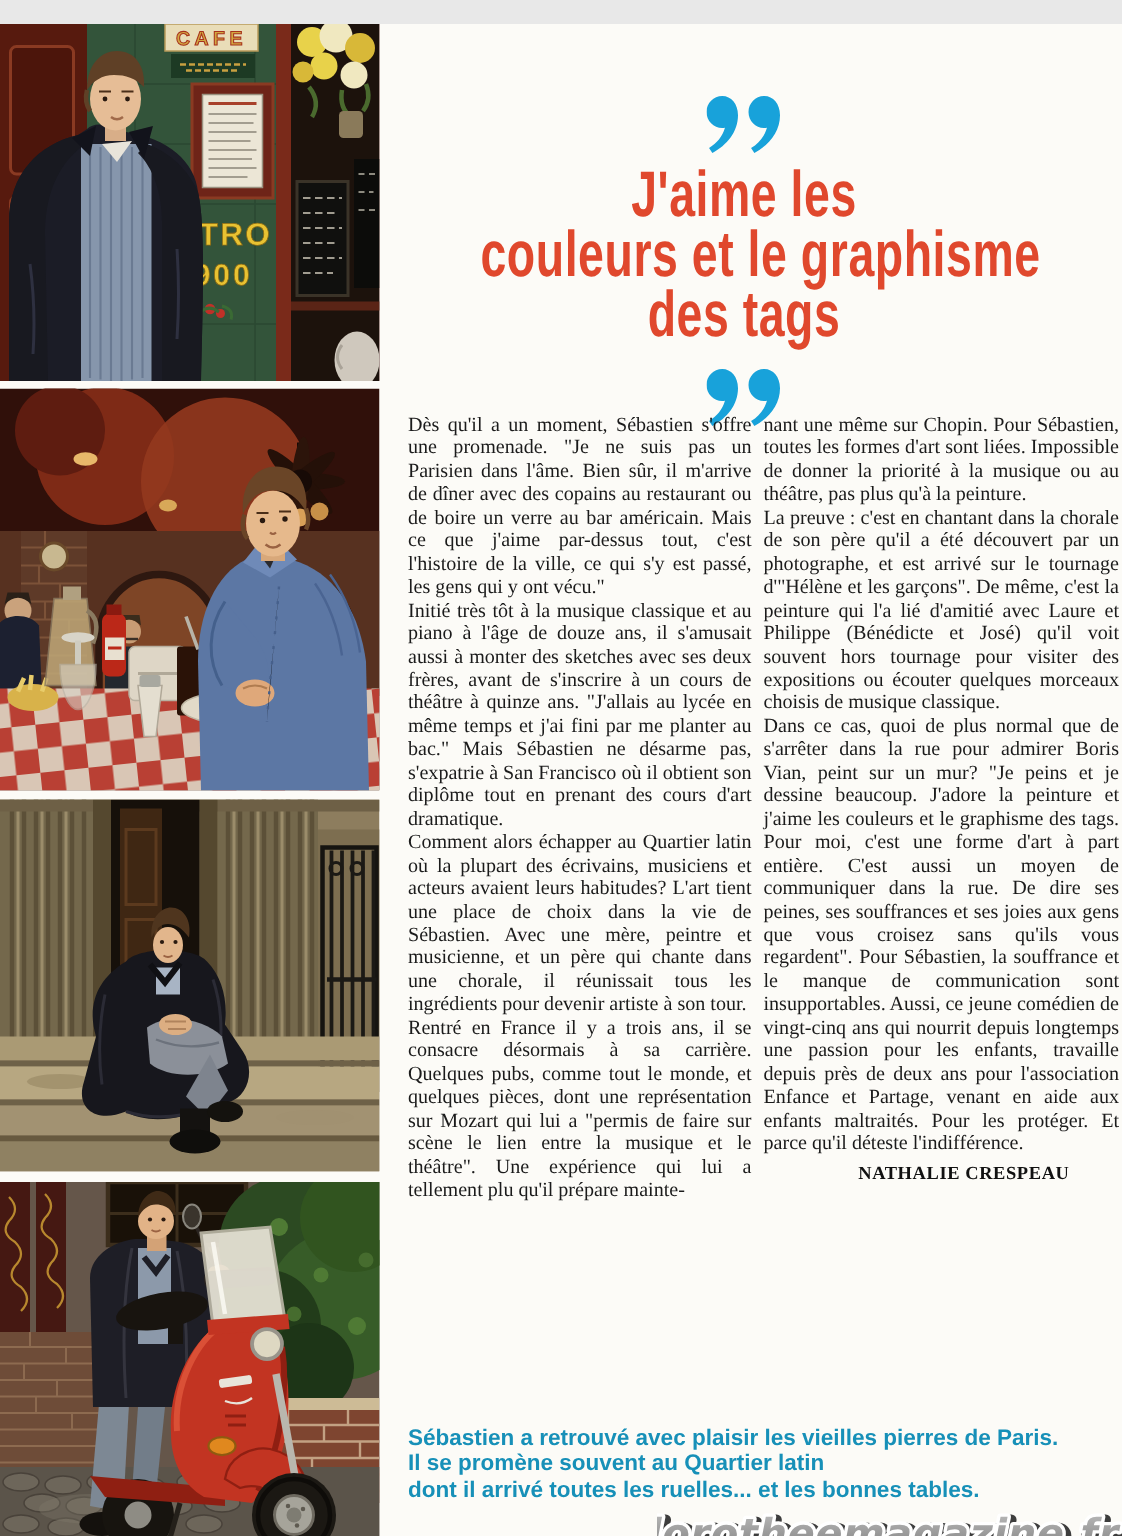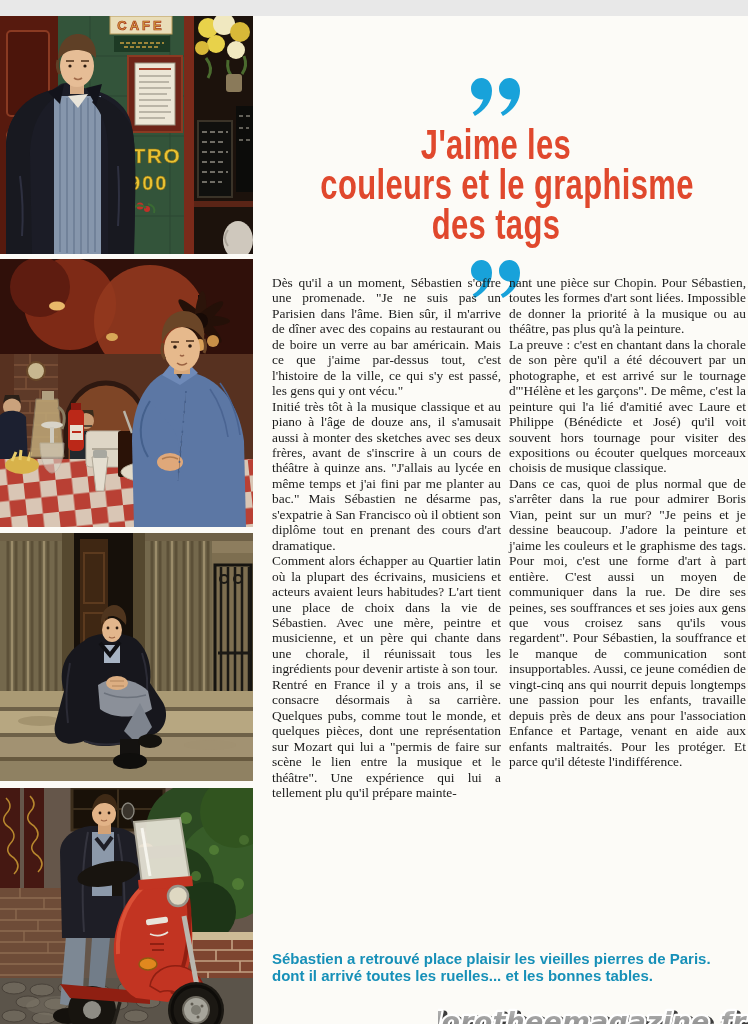--- a/index.html
+++ b/index.html
@@ -8,21 +8,21 @@
     background:#fcfbf7;overflow:hidden;
     font-family:"Liberation Sans",sans-serif;
   }
   
   .photo{position:absolute;left:0;width:253px;display:block;}
   #photo1{top:0;height:238px;}
   #photo2{top:243px;height:268px;}
   #photo3{top:517px;height:248px;}
   #photo4{top:772px;height:252px;}
   
-  .headline-block{position:absolute;left:252px;top:62px;width:488px;text-align:center;}
+  .headline-block{position:absolute;left:252px;top:48px;width:488px;text-align:center;}
   .qmark{display:block;margin:0 auto;}
   .qmark path{fill:#18a2da;}
   .hl{
     font-weight:bold;font-size:43px;line-height:40px;color:#e0482d;
     white-space:nowrap;transform:scaleX(0.72);transform-origin:50% 50%;
     letter-spacing:0.5px;
   }
   .hl-wrap{margin-top:8px;margin-bottom:2px;}
   .qmark.bottom{margin-top:16px;}
   
@@ -454,27 +454,29 @@
   </div>
 
   <div class="col col1">
     <p>Dès qu'il a un moment, Sébastien s'offre une promenade. "Je ne suis pas un Parisien dans l'âme. Bien sûr, il m'arrive de dîner avec des copains au restaurant ou de boire un verre au bar américain. Mais ce que j'aime par-dessus tout, c'est l'histoire de la ville, ce qui s'y est passé, les gens qui y ont vécu."</p>
     <p>Initié très tôt à la musique classique et au piano à l'âge de douze ans, il s'amusait aussi à monter des sketches avec ses deux frères, avant de s'inscrire à un cours de théâtre à quinze ans. "J'allais au lycée en même temps et j'ai fini par me planter au bac." Mais Sébastien ne désarme pas, s'expatrie à San Francisco où il obtient son diplôme tout en prenant des cours d'art dramatique.</p>
     <p>Comment alors échapper au Quartier latin où la plupart des écrivains, musiciens et acteurs avaient leurs habitudes? L'art tient une place de choix dans la vie de Sébastien. Avec une mère, peintre et musicienne, et un père qui chante dans une chorale, il réunissait tous les ingrédients pour devenir artiste à son tour.</p>
     <p>Rentré en France il y a trois ans, il se consacre désormais à sa carrière. Quelques pubs, comme tout le monde, et quelques pièces, dont une représentation sur Mozart qui lui a  "permis de faire sur scène le lien entre la musique et le théâtre". Une expérience qui lui a tellement plu qu'il prépare mainte-</p>
   </div>
 
   <div class="col col2">
-    <p>nant une pièce sur Chopin. Pour Sébastien, toutes les formes d'art sont liées. Impossible de donner la priorité à la musique ou au théâtre, pas plus qu'à la peinture.</p>
+    <p>nant une même sur Chopin. Pour Sébastien, toutes les formes d'art sont liées. Impossible de donner la priorité à la musique ou au théâtre, pas plus qu'à la peinture.</p>
     <p>La preuve : c'est en chantant dans la chorale de son père qu'il a été découvert par un photographe, et est arrivé sur le tournage d'"Hélène et les garçons". De même, c'est la peinture qui l'a lié d'amitié avec Laure et Philippe (Bénédicte et José) qu'il voit souvent hors tournage pour visiter des expositions ou écouter quelques morceaux choisis de musique classique.</p>
     <p>Dans ce cas, quoi de plus normal que de s'arrêter dans la rue pour admirer Boris Vian, peint sur un mur? "Je peins et je dessine beaucoup. J'adore la peinture et j'aime les couleurs et le graphisme des tags. Pour moi, c'est une forme d'art à part entière. C'est aussi un moyen de communiquer dans la rue. De dire ses peines, ses souffrances et ses joies aux gens que vous croisez sans qu'ils vous regardent". Pour Sébastien, la souffrance et le manque de communication sont insupportables. Aussi, ce jeune comédien de vingt-cinq ans qui nourrit depuis longtemps une passion pour les enfants, travaille depuis près de deux ans pour l'association Enfance et Partage, venant en aide aux enfants maltraités. Pour les protéger. Et parce qu'il déteste l'indifférence.</p>
+    <div class="byline">NATHALIE CRESPEAU</div>
   </div>
 
   <div class="caption">
-    <div>Sébastien a retrouvé place plaisir les vieilles pierres de Paris.</div>
+    <div>Sébastien a retrouvé avec plaisir les vieilles pierres de Paris.</div>
+    <div>Il se promène souvent au Quartier latin</div>
     <div>dont il arrivé toutes les ruelles... et les bonnes tables.</div>
   </div>
 
   <svg class="watermark" width="312" height="42" viewBox="0 0 312 42">
     <defs>
       <linearGradient id="wmgrad" x1="0" y1="0" x2="0" y2="1">
         <stop offset="0" stop-color="#bcbcbc"></stop>
         <stop offset="1" stop-color="#777777"></stop>
       </linearGradient>
     </defs>

